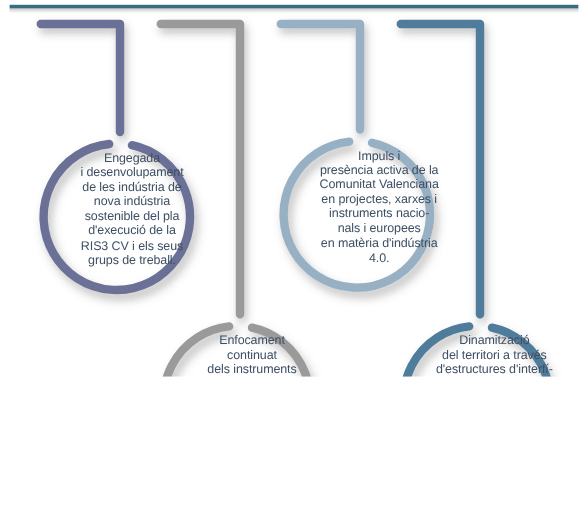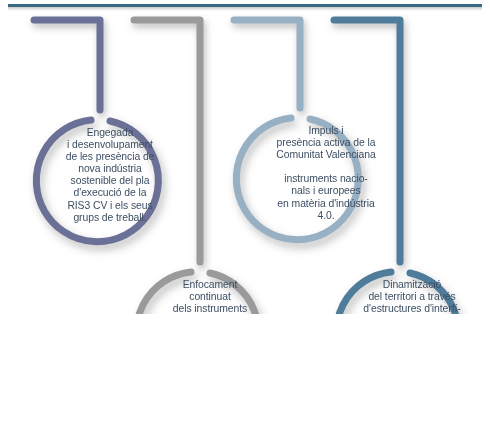--- a/index.html
+++ b/index.html
@@ -43,21 +43,21 @@
     text-align: center;
     color: #3d4f63;
     font-size: 10.4px;
     line-height: 12.1px;
     letter-spacing: -0.08px;
     white-space: pre-line;
     font-family: "Liberation Sans", sans-serif;
   }
   .node-text b { font-weight: normal; }
   #text-1 { left: 46px;  top: 127px; width: 128px; }
-  #text-2 { left: 262px; top: 125px; width: 128px; }
+  #text-2 { left: 252px; top: 125px; width: 128px; }
   #text-3 { left: 146px; top: 279px; width: 128px; }
   #text-4 { left: 346px; top: 279px; width: 132px; }
 </style>
 </head>
 <body>
 
 <div id="canvas">
 
   <div id="top-rule"></div>
   <div id="top-rule-shadow"></div>
@@ -90,21 +90,21 @@
     <g>
       <path d="M 334 20 L 400 20 L 400 262" fill="none" stroke="#4f7c9b" stroke-width="7" stroke-linecap="round" stroke-linejoin="round" filter="url(#soft-shadow-bar)"></path>
       <path d="M 410 273 A 61 61 0 1 1 391 272" fill="none" stroke="#4f7c9b" stroke-width="7" stroke-linecap="round" filter="url(#soft-shadow)"></path>
     </g>
 
     <g>
       <path d="M 434 20 L 474 20" fill="none" stroke="#a0a0a0" stroke-width="7" stroke-linecap="round" stroke-linejoin="round" filter="url(#soft-shadow-bar)"></path>
     </g>
   </svg>
 
-  <div class="node-text" id="text-1">Engegada<br>i desenvolupament<br>de les <b>presència</b> de<br>nova indústria<br>sostenible del pla<br>d'execució de la<br><b>RIS3 CV</b> i els seus<br>grups de treball.</div>
+  <div class="node-text" id="text-1">Engegada<br>i desenvolupament<br>de les <b>indústria</b> de<br>nova indústria<br>sostenible del pla<br>d'execució de la<br><b>RIS3 CV</b> i els seus<br>grups de treball.</div>
 
-  <div class="node-text" id="text-2">Impuls i<br><b>presència activa</b> de la<br>Comunitat Valenciana<br><br><b>instruments</b> nacio-<br>nals i europees<br>en matèria d'indústria<br>4.0.</div>
+  <div class="node-text" id="text-2">Impuls i<br><b>presència activa</b> de la<br>Comunitat Valenciana<br><b>en projectes, xarxes i</b><br><b>instruments</b> nacio-<br>nals i europees<br>en matèria d'indústria<br>4.0.</div>
 
   <div class="node-text" id="text-4"><b>Dinamització</b><br>del territori a través<br>d'estructures d'interfí-<br>cie facilitadores de la<br>connexió entre l'oferta<br>científic-tecnològica<br>i la indústria</div>
 
   <div class="node-text" id="text-3"><b>Enfocament</b><br><b>continuat</b><br>dels <b>instruments</b><br>de l'IVACE per a<br>potenciar la transfor-<br>mació digital del<br>sector industrial<br>de la CV</div>
 
 </div>
 
 </body></html>

